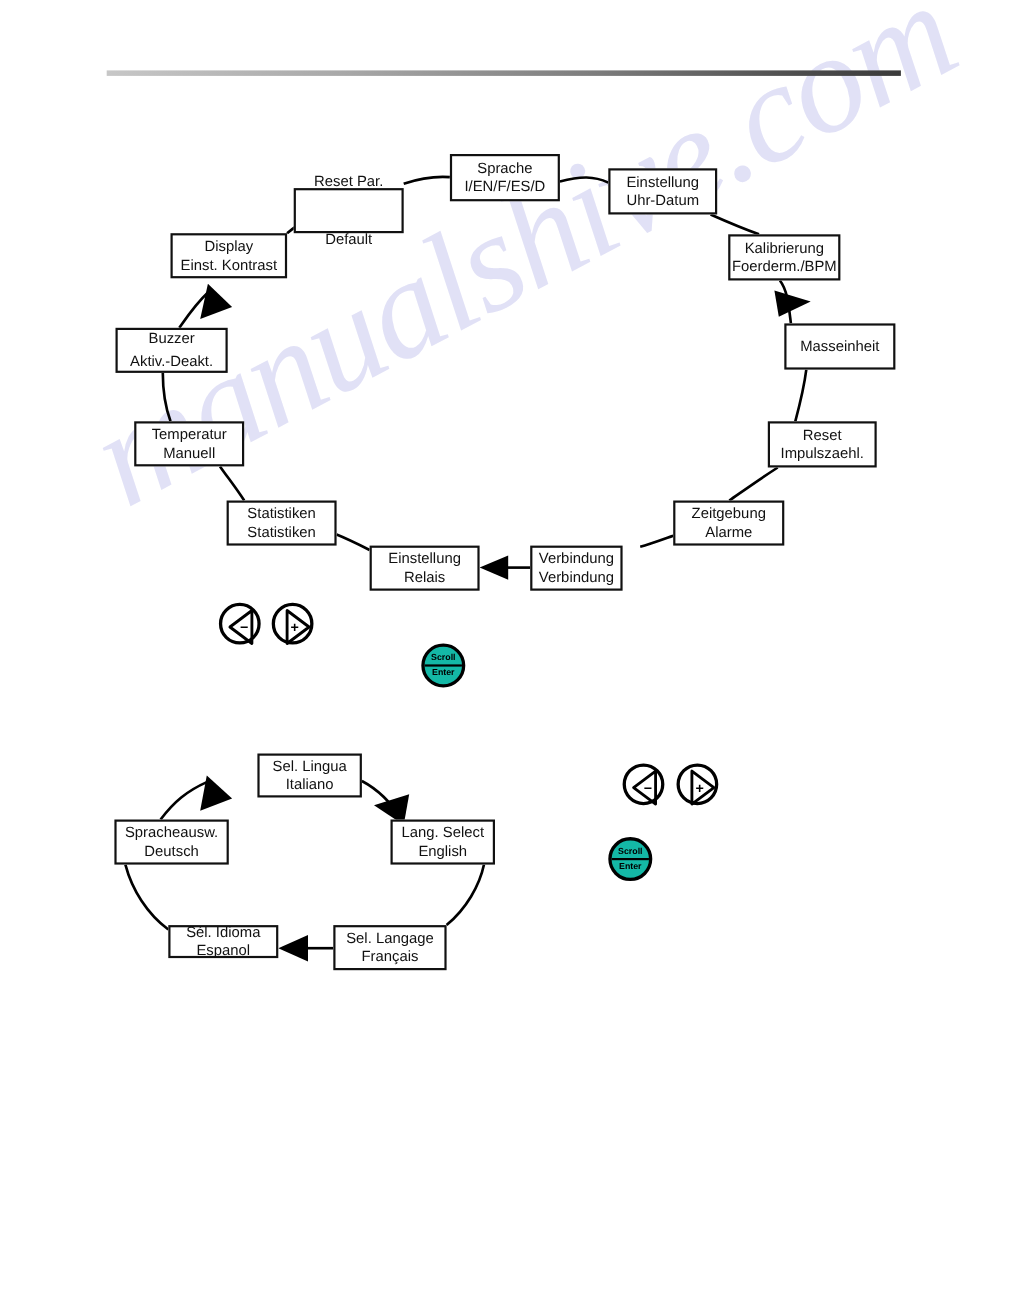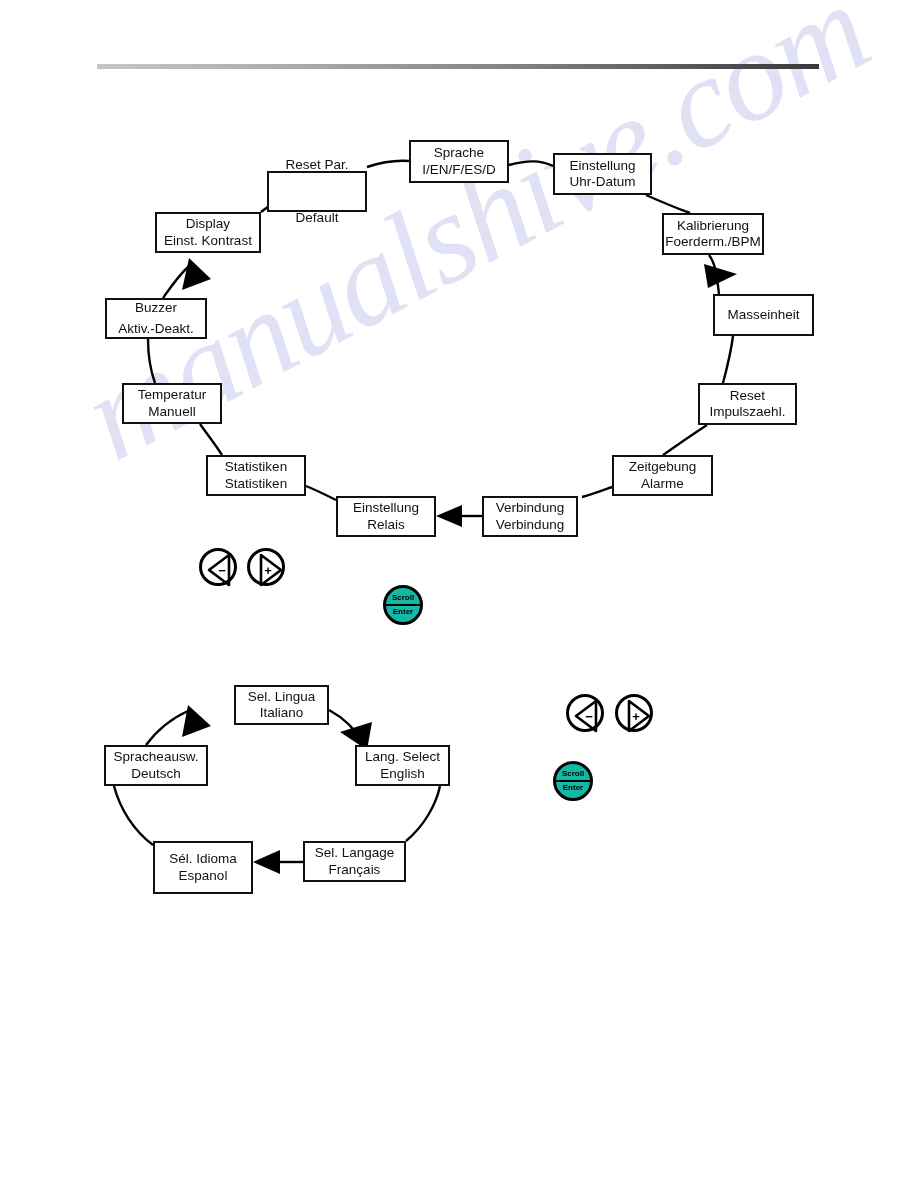--- a/index.html
+++ b/index.html
@@ -165,21 +165,21 @@
         <span class="l">Masseinheit</span>
       </div>
       <div class="node" style="left: 698px; top: 383px; width: 99px; height: 42px;">
         <span class="l">Reset</span>
         <span class="l">Impulszaehl.</span>
       </div>
       <div class="node" style="left: 612px; top: 455px; width: 101px; height: 41px;">
         <span class="l">Zeitgebung</span>
         <span class="l">Alarme</span>
       </div>
-      <div class="node" style="left: 482px; top: 496px; width: 96px; height: 41px;">
+      <div class="node" style="left: 482px; top: 496px; width: 84px; height: 41px;">
         <span class="l">Verbindung</span>
         <span class="l">Verbindung</span>
       </div>
       <div class="node" style="left: 336px; top: 496px; width: 100px; height: 41px;">
         <span class="l">Einstellung</span>
         <span class="l">Relais</span>
       </div>
       <div class="node" style="left: 206px; top: 455px; width: 100px; height: 41px;">
         <span class="l">Statistiken</span>
         <span class="l">Statistiken</span>
@@ -208,21 +208,21 @@
         <span class="l">Italiano</span>
       </div>
       <div class="node" style="left: 355px; top: 745px; width: 95px; height: 41px;">
         <span class="l">Lang. Select</span>
         <span class="l">English</span>
       </div>
       <div class="node" style="left: 303px; top: 841px; width: 103px; height: 41px;">
         <span class="l">Sel. Langage</span>
         <span class="l">Français</span>
       </div>
-      <div class="node" style="left: 153px; top: 841px; width: 100px; height: 53px;">
+      <div class="node" style="left: 153px; top: 841px; width: 100px; height: 30px;">
         <span class="l">Sél. Idioma</span>
         <span class="l">Espanol</span>
       </div>
       <div class="node" style="left: 104px; top: 745px; width: 104px; height: 41px;">
         <span class="l">Spracheausw.</span>
         <span class="l">Deutsch</span>
       </div>
     </div>
 
   <div id="keypads">

